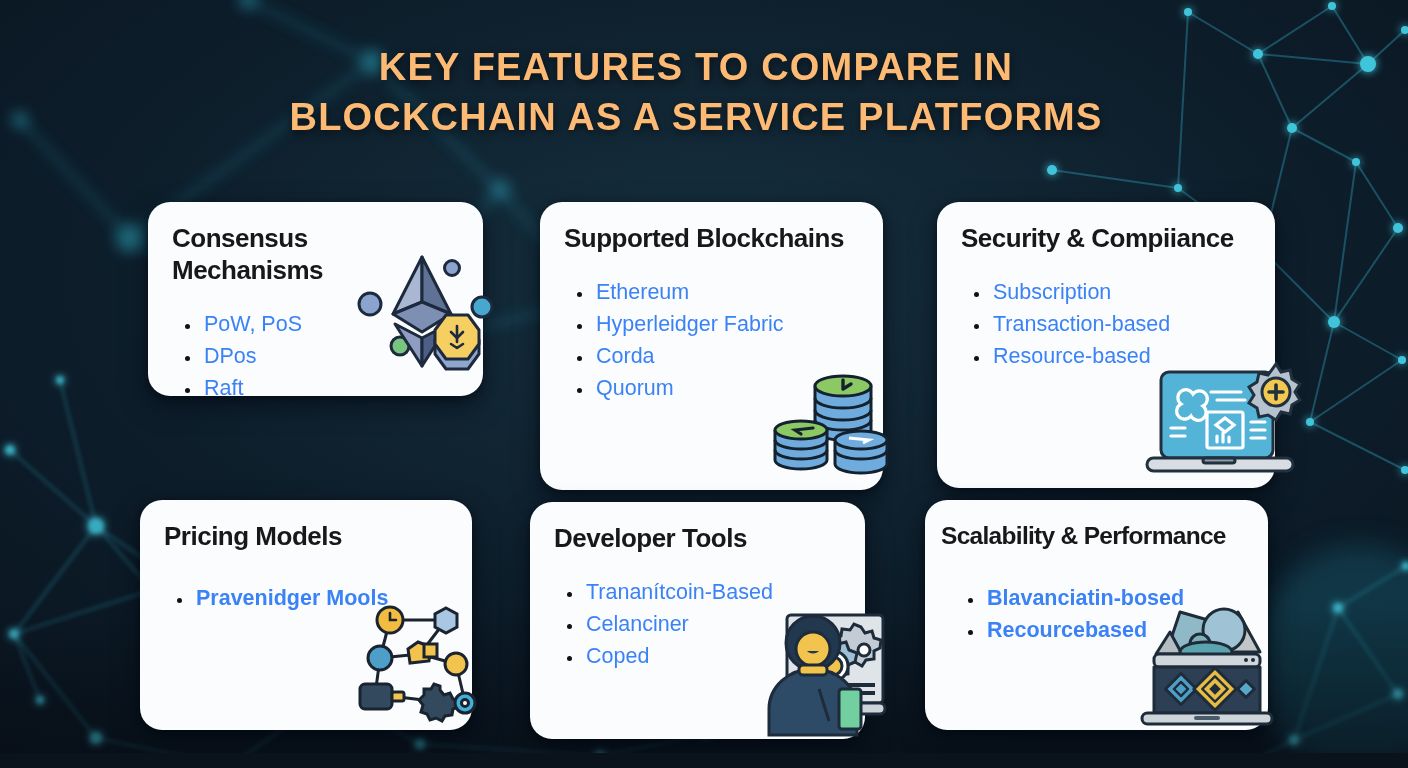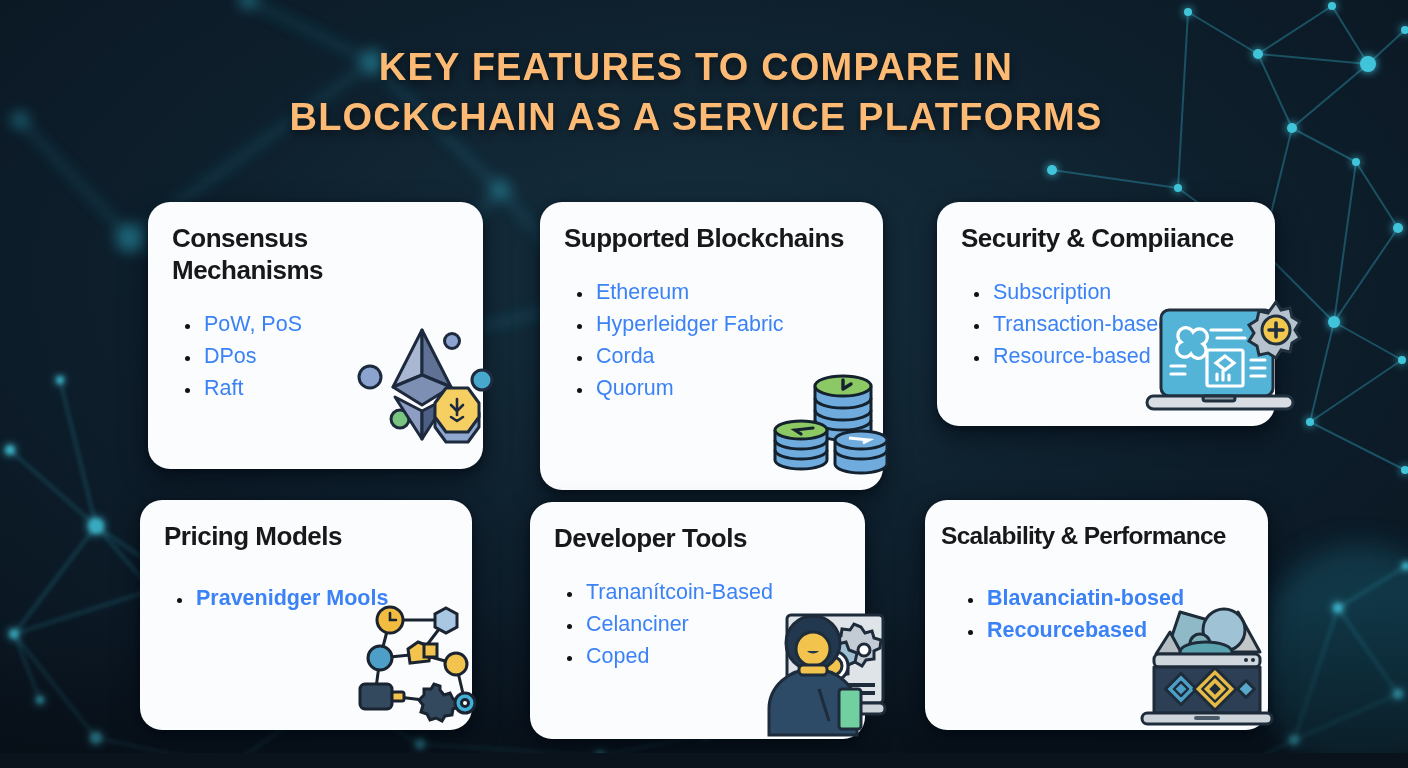--- a/index.html
+++ b/index.html
@@ -10,23 +10,23 @@
     color:#fdba74;font-weight:bold;font-size:38px;line-height:50px;
     letter-spacing:1.2px;text-shadow:0 3px 8px rgba(0,0,0,.55);}
   .card{position:absolute;background:#fbfcfd;border-radius:22px;
     box-shadow:0 10px 26px rgba(2,8,16,.55), 0 2px 6px rgba(2,8,16,.45);
     padding:20px 24px;box-sizing:border-box;color:#17181a;}
   .card h2{margin:0;font-size:26px;line-height:32px;letter-spacing:-0.5px;font-weight:bold;}
   .card ul{margin:22px 0 0 0;padding-left:30px;font-size:21.5px;line-height:32px;color:#3b82f6;}
   .card li{padding-left:2px;}
   .card li::marker{color:#111;font-size:18px;}
   .icon{position:absolute;overflow:visible;}
-  .c1{left:148px;top:202px;width:335px;height:267px;}
+  .c1{left:148px;top:202px;width:335px;height:194px;}
   .c2{left:540px;top:202px;width:343px;height:288px;}
-  .c3{left:937px;top:202px;width:338px;height:224px;}
+  .c3{left:937px;top:202px;width:338px;height:286px;}
   .c4{left:140px;top:500px;width:332px;height:230px;}
   .c5{left:530px;top:502px;width:335px;height:237px;}
   .c6{left:925px;top:500px;width:343px;height:230px;}
   .c4 h2,.c6 h2{text-align:left;}
   .c6 h2{font-size:24.5px;letter-spacing:-0.7px;margin:0 -8px;}
   .c4 ul,.c6 ul{margin-top:30px;font-weight:bold;}
   .c6 ul{padding-left:36px;}
   .bottom-strip{position:absolute;left:0;bottom:0;width:1408px;height:15px;background:#0a121c;}
 </style>
 </head>

